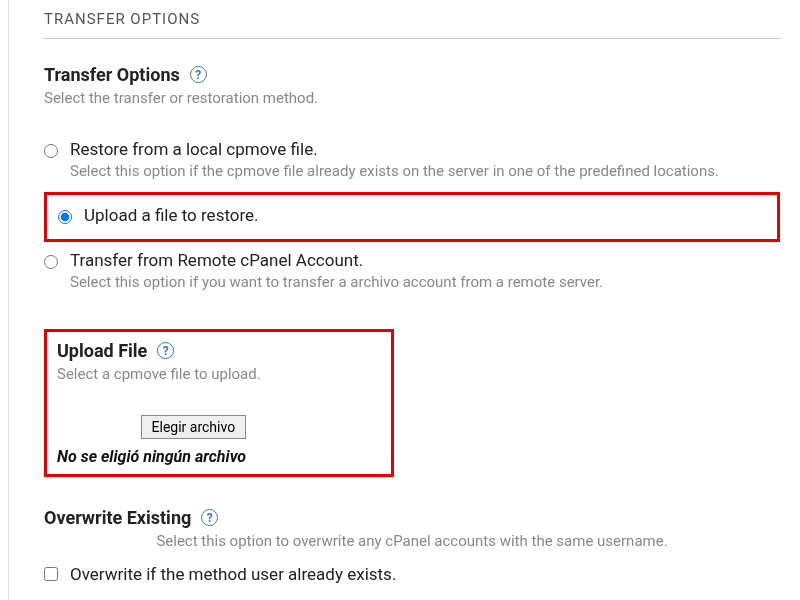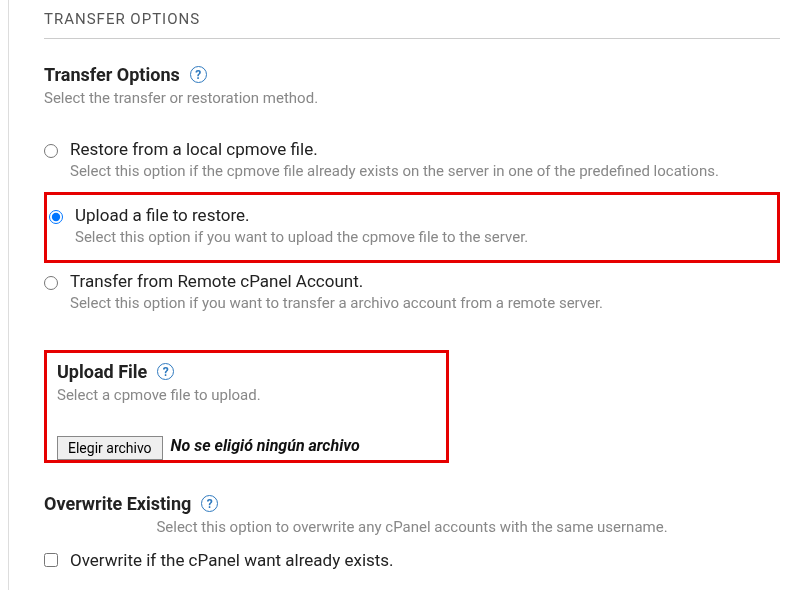--- a/index.html
+++ b/index.html
@@ -75,34 +75,35 @@
       color: #222;
       margin-bottom: 2px;
     }
     .radio-desc {
       font-size: 15px;
       color: #888;
       line-height: 1.4;
     }
     .highlight-box {
       border: 3px solid #e60000;
-      padding: 4px 6px 4px 2px;
+      padding: 4px 6px 4px 11px;
       margin: 2px 0;
     }
     .highlight-box-upload {
       border: 3px solid #e60000;
-      padding: 8px 10px 0 10px;
+      padding: 8px 10px 8px 10px;
       margin-bottom: 30px;
-      width: 405px;
+      width: 350px;
     }
     .file-chooser {
       display: inline-flex;
-      align-items: flex-start;
+      align-items: flex-end;
       gap: 8px;
       margin-top: 6px;
+      flex-direction: column;
     }
     .file-button {
       background: #efefef;
       border: 1px solid #888;
       padding: 3px 10px;
       font-size: 14px;
       cursor: pointer;
       font-family: inherit;
     }
     .file-status {
@@ -150,21 +151,20 @@
         <div class="radio-label">Restore from a local cpmove file.</div>
         <div class="radio-desc">Select this option if the cpmove file already exists on the server in one of the predefined locations.</div>
       </div>
     </div>
 
     <div class="highlight-box">
       <div class="radio-option">
         <input type="radio" name="transfer" checked="" style="">
         <div class="radio-content">
           <div class="radio-label">Upload a file to restore.</div>
-          <div class="radio-desc">Select this option if you want to upload the cpmove file to the server.</div>
         </div>
       </div>
     </div>
 
     <div class="radio-option">
       <input type="radio" name="transfer" style="">
       <div class="radio-content">
         <div class="radio-label">Transfer from Remote cPanel Account.</div>
         <div class="radio-desc">Select this option if you want to transfer a archivo account from a remote server.</div>
       </div>
@@ -186,15 +186,15 @@
 </div>
 
 <div class="overwrite-section">
   <div class="group-heading">
     <span>Overwrite Existing</span>
     <span class="help-icon">?</span>
   </div>
   <div class="group-subtext">Select this option to overwrite any cPanel accounts with the same username.</div>
   <div class="checkbox-row">
     <input type="checkbox" style="">
-    <span class="checkbox-label">Overwrite if the cPanel want already exists.</span>
+    <span class="checkbox-label">Overwrite if the method user already exists.</span>
   </div>
 </div>
 
 </body></html>

